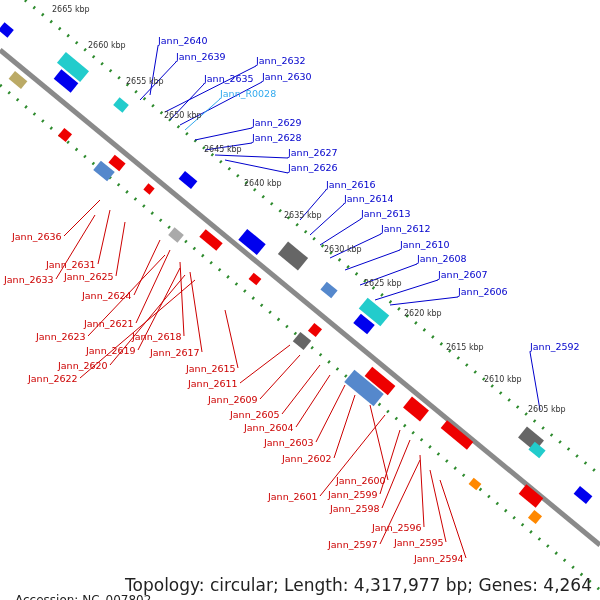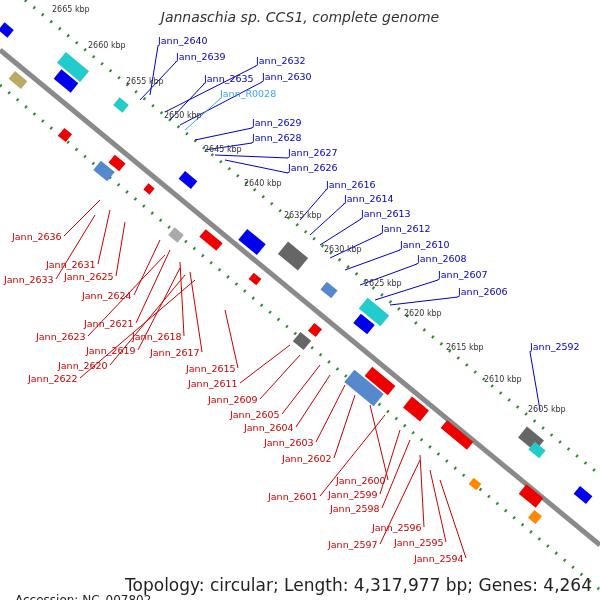--- a/index.html
+++ b/index.html
@@ -9,21 +9,20 @@
   .footer-left { position: absolute; left: 9px; top: 593px; font-size: 12px; color: #222; margin-left: 6px; }
   .footer-right { position: absolute; right: 8px; top: 575px; font-size: 17px; color: #222; }
   svg text { font-family: "DejaVu Sans", sans-serif; }
   .kbp { font-size: 8px; fill: #333; }
   .lbl { font-size: 9.5px; }
 </style>
 </head>
 <body>
 
 <div id="stage">
-  <div class="title">Jannaschia sp. CCS1, complete genome</div>
 
   <svg id="map" width="600" height="600">
     <g id="ticks-layer">
         <line x1="25" y1="0" x2="600" y2="475" stroke="#2e8b2e" stroke-width="3" stroke-dasharray="2 9"></line>
         <line x1="0" y1="85" x2="600" y2="590" stroke="#2e8b2e" stroke-width="3" stroke-dasharray="2 9"></line>
       </g>
     <g id="backbone-layer">
         <line x1="0" y1="50" x2="600" y2="545" stroke="#8a8a8a" stroke-width="5"></line>
       </g>
     <g id="genes-layer">

